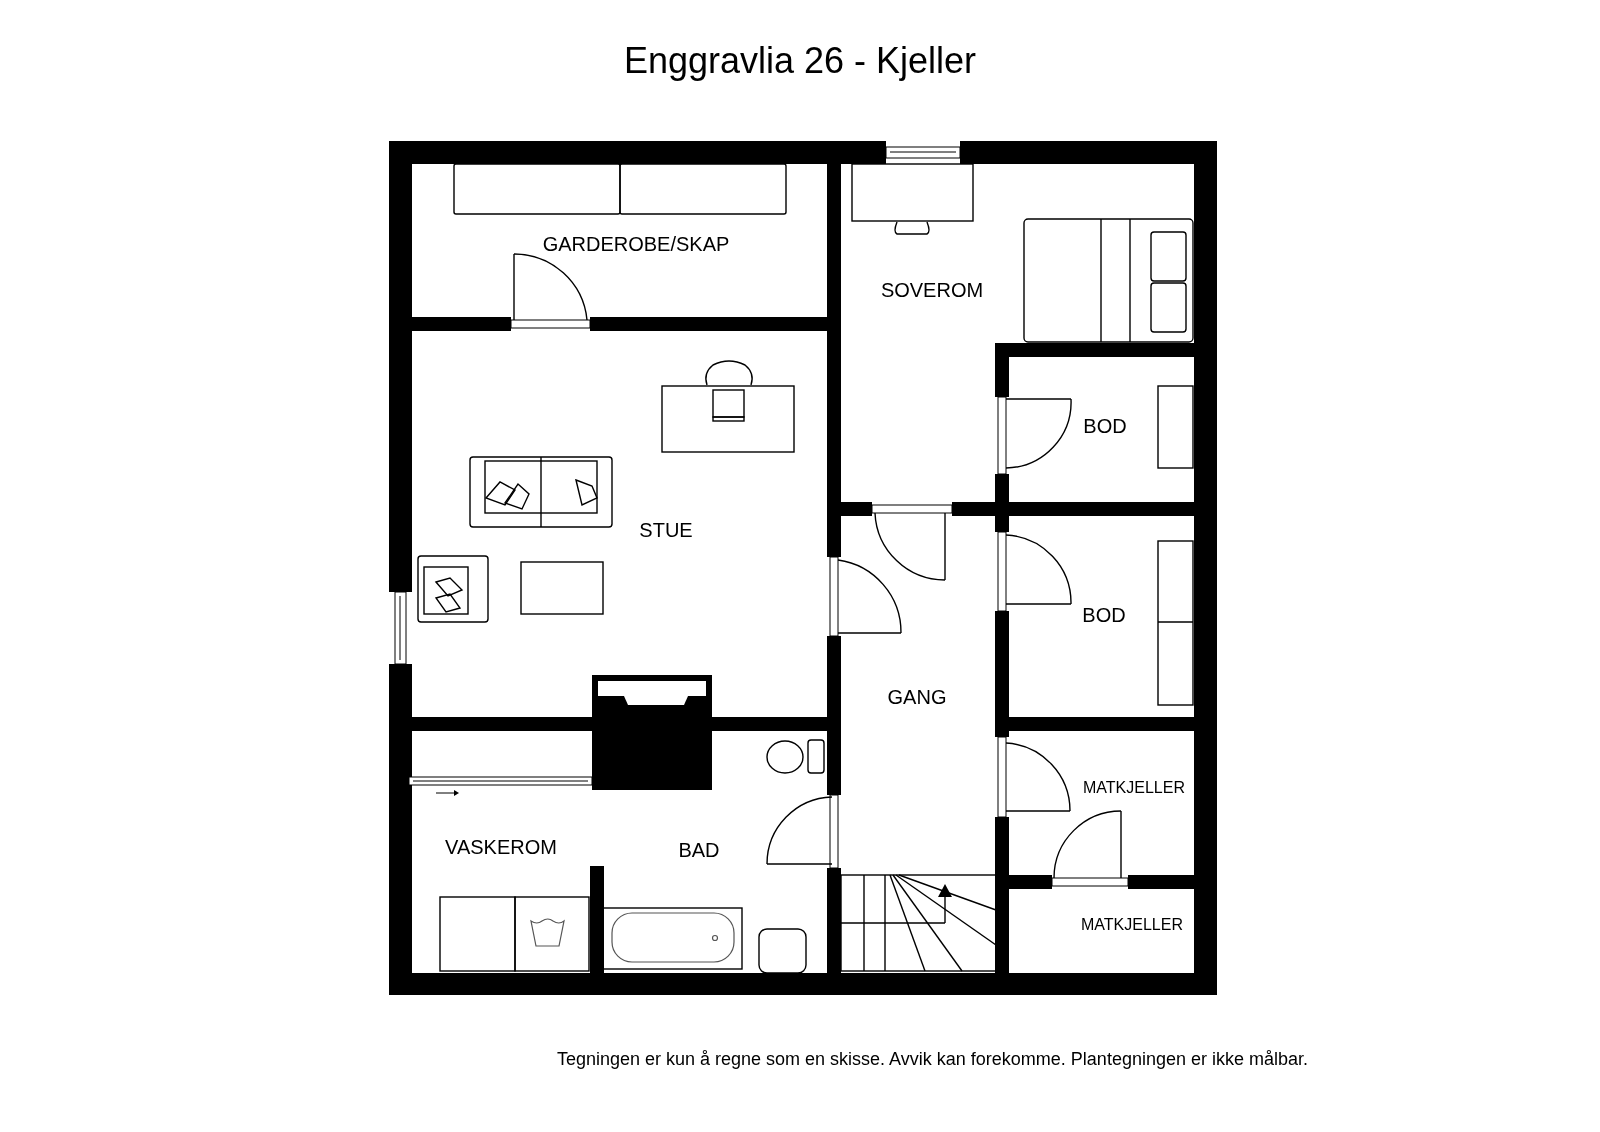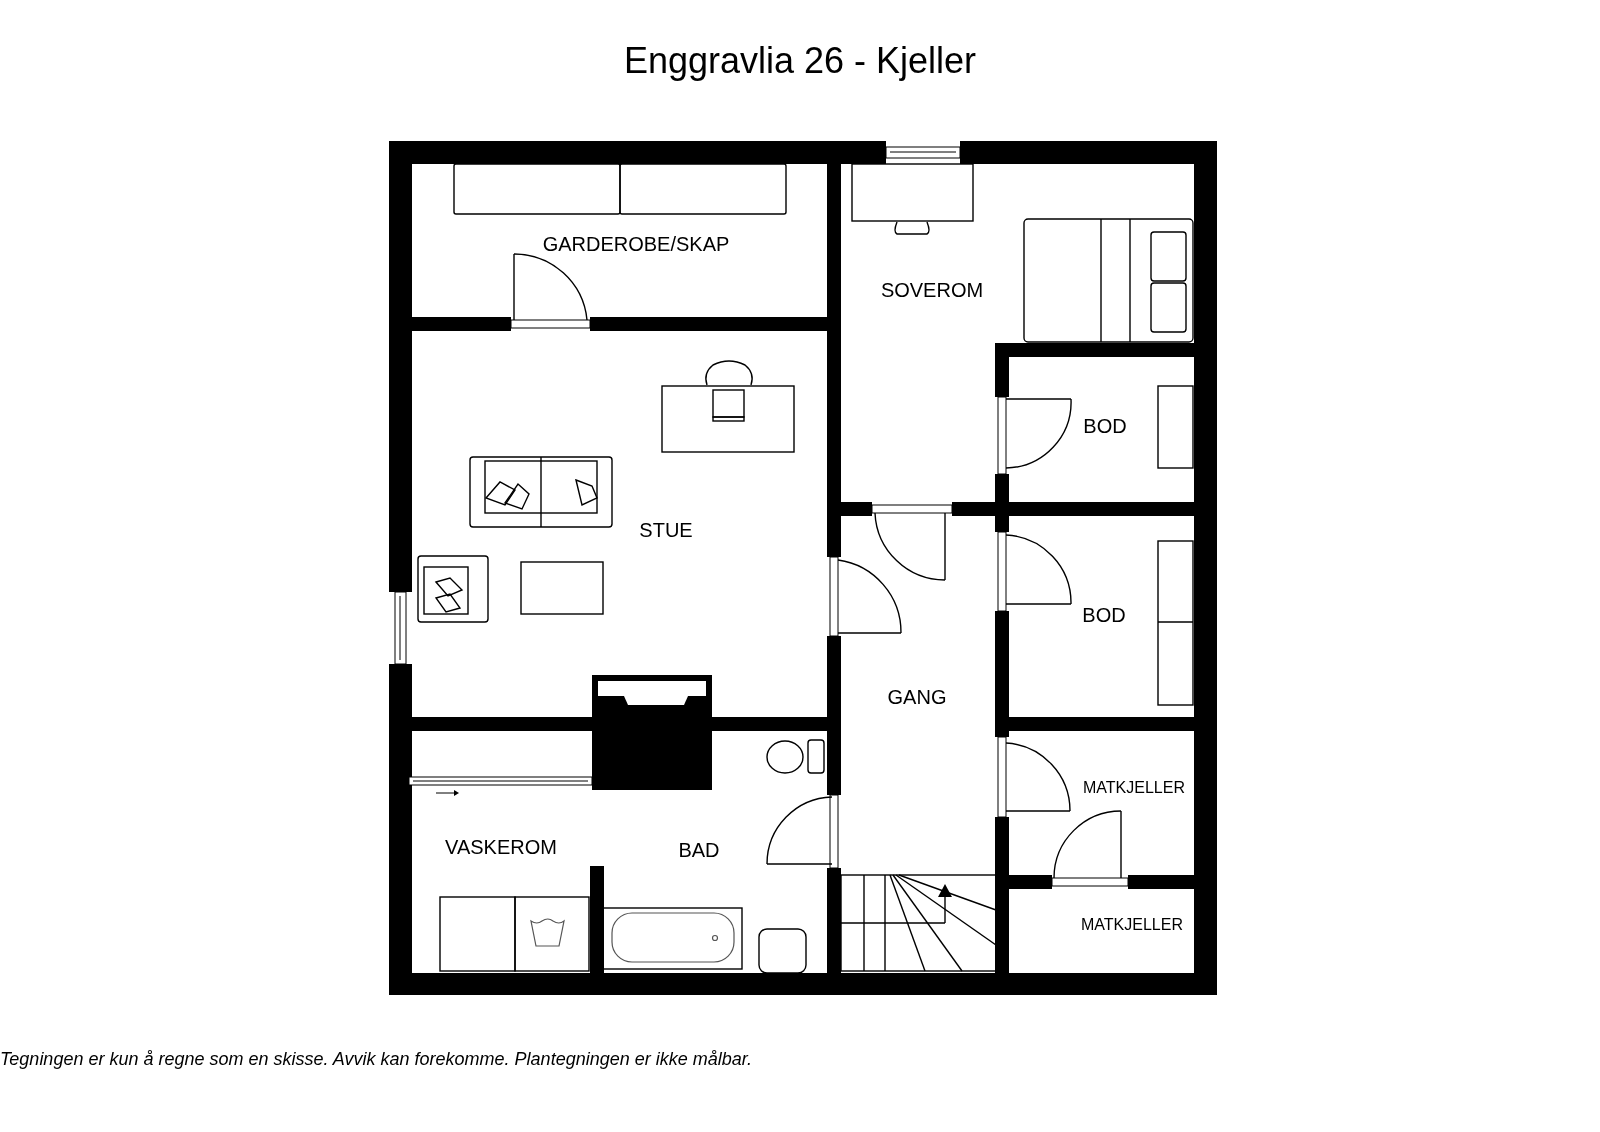--- a/index.html
+++ b/index.html
@@ -1,18 +1,18 @@
 <!DOCTYPE html>
 <html><head>
   <meta charset="utf-8">
   <style>
     html, body { margin: 0; padding: 0; background: #ffffff; }
     body { width: 1600px; height: 1132px; position: relative; overflow: hidden; font-family: "Liberation Sans", sans-serif; color: #000; }
     .title { position: absolute; left: 0; width: 1600px; top: 40px; text-align: center; font-size: 36px; font-weight: normal; }
-    .footer { position: absolute; left: 0; width: 1308px; top: 1049px; text-align: left; font-size: 18px; font-style: italic; }
+    .footer { position: absolute; left: 0; width: 1308px; top: 1049px; text-align: right; font-size: 18px; }
     svg.plan { position: absolute; left: 0; top: 0; }
     .wall { fill: #000; }
     .thin { fill: none; stroke: #000; stroke-width: 1.4; }
     .thin-g { fill: none; stroke: #555; stroke-width: 1.2; }
     .win { fill: #fff; stroke: #000; stroke-width: 1; }
     .room-label { font-family: "Liberation Sans", sans-serif; font-size: 20px; fill: #000; text-anchor: middle; }
     .room-label.small { font-size: 16px; }
   </style>
 </head>
 <body>

